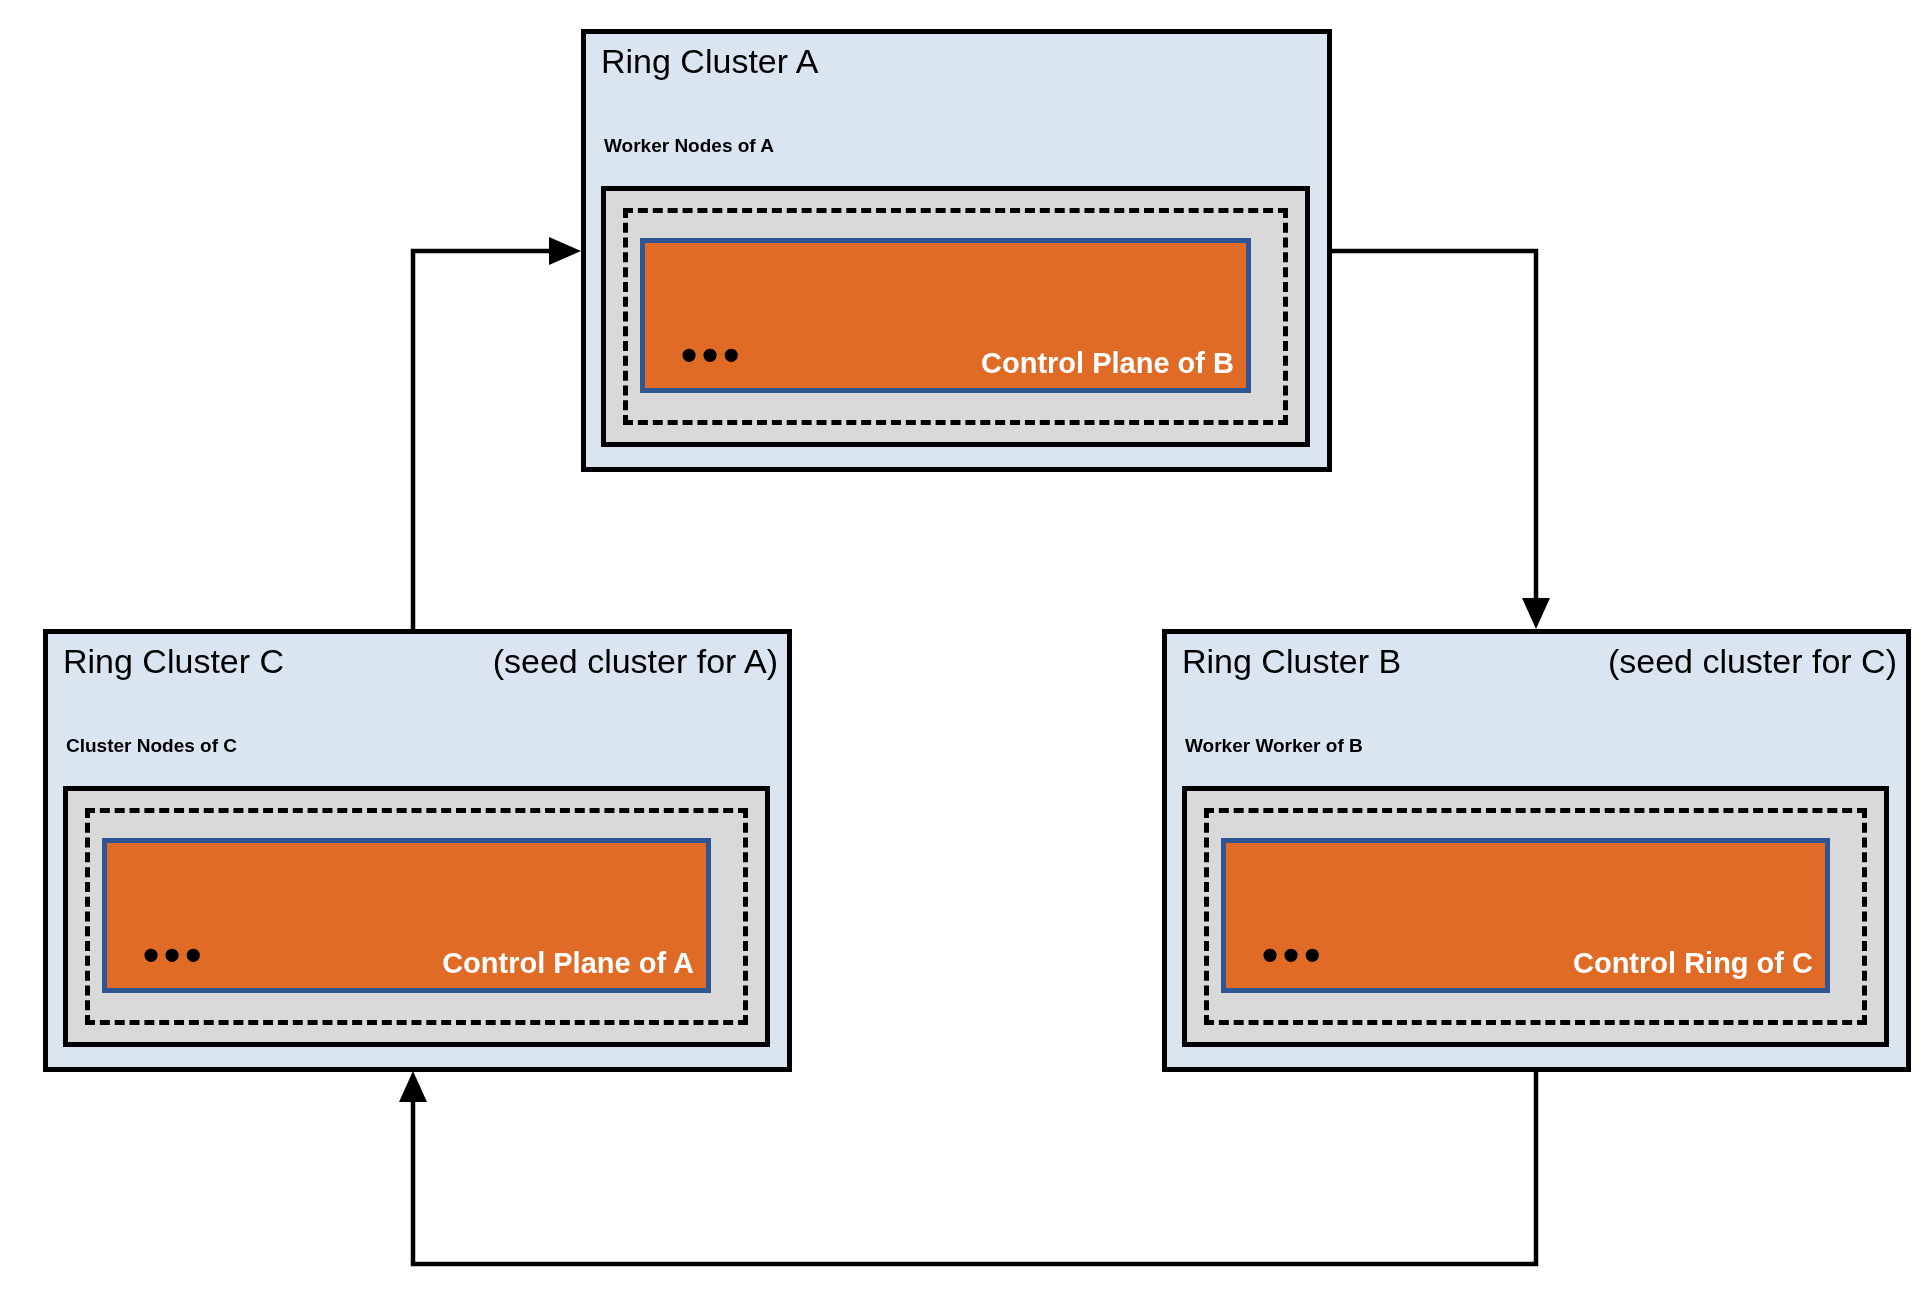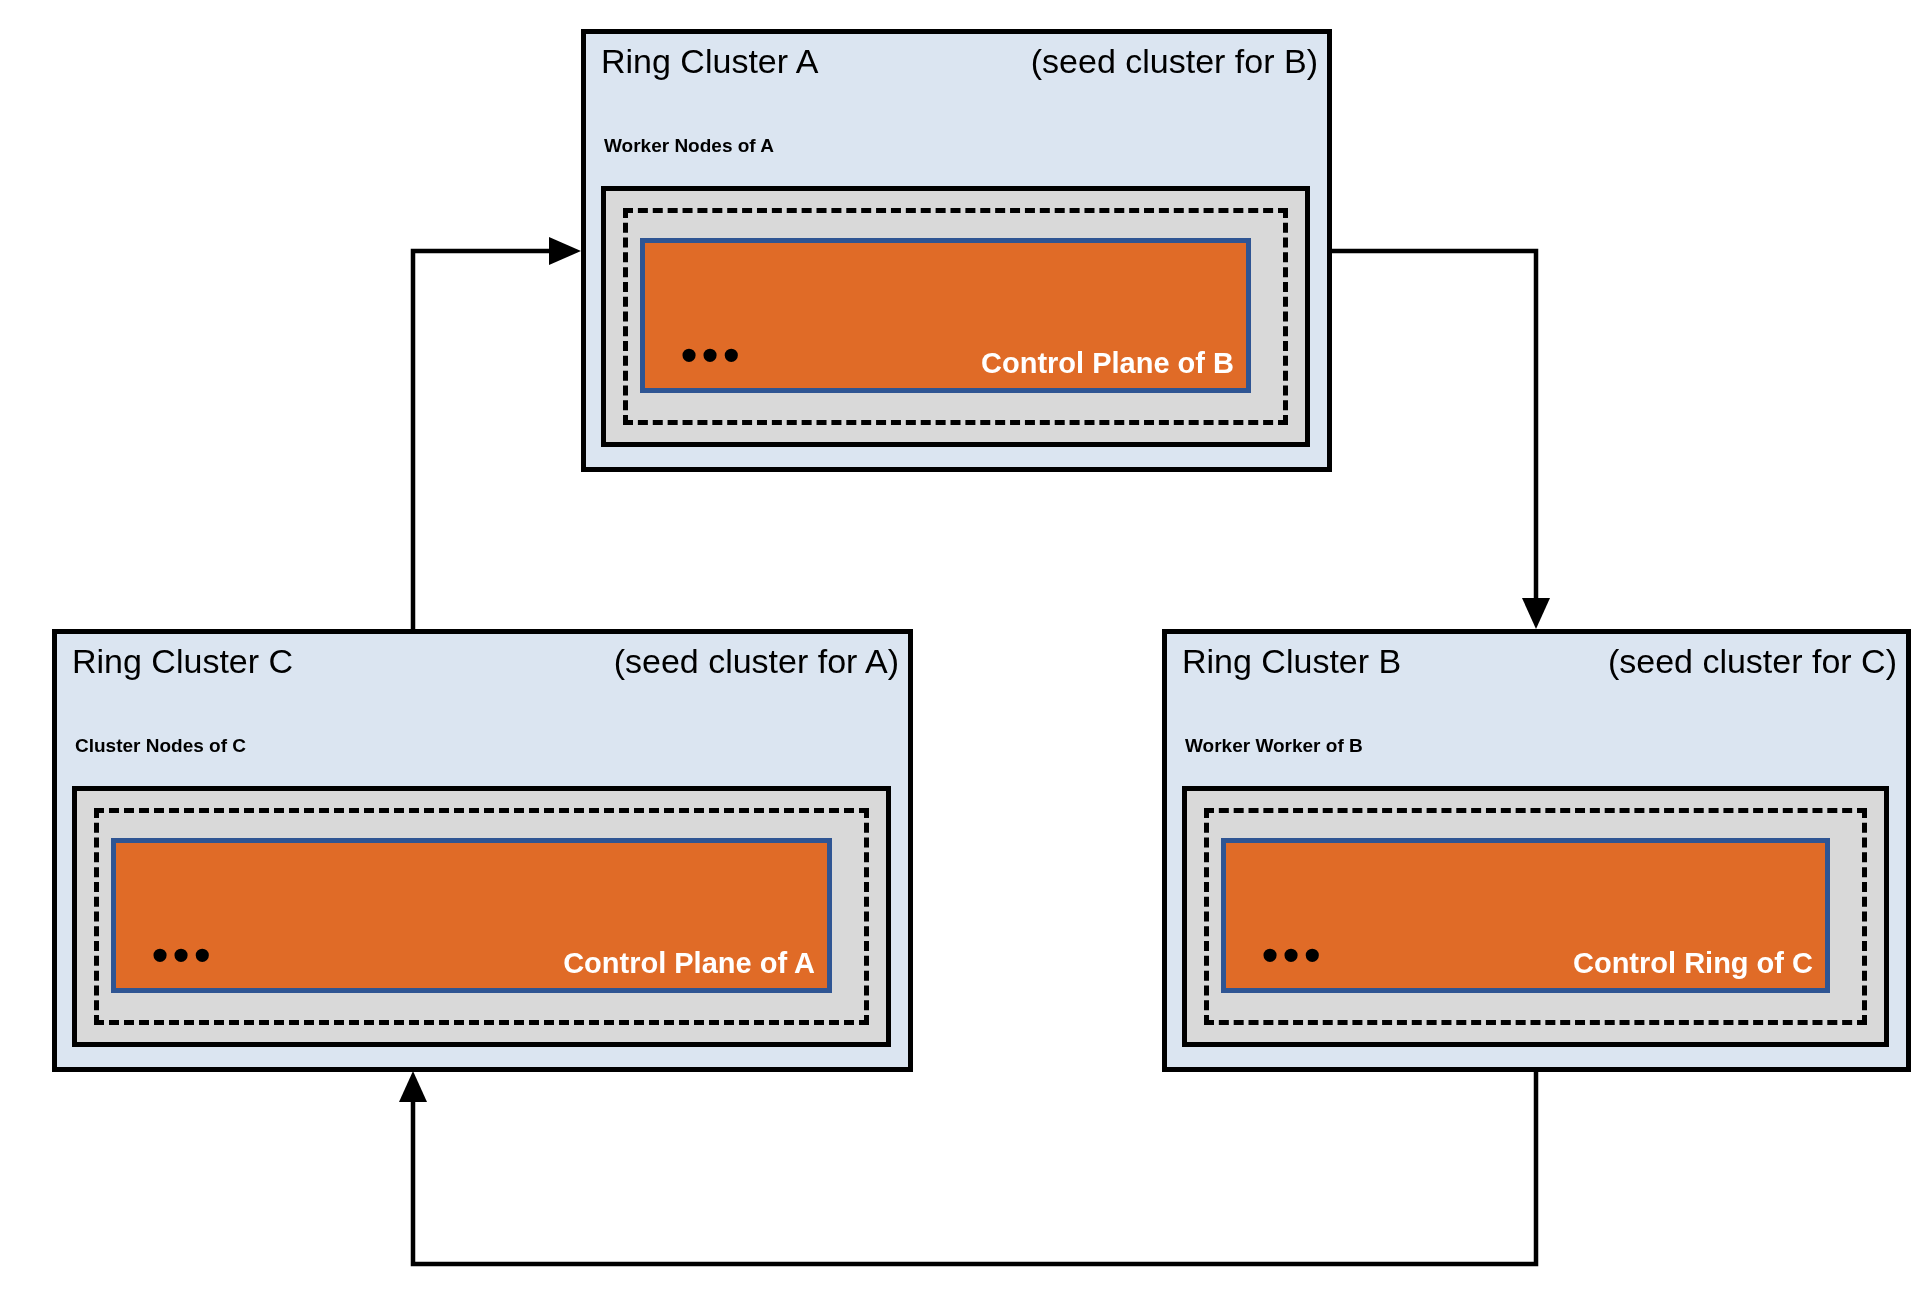--- a/index.html
+++ b/index.html
@@ -35,21 +35,21 @@
   .cluster {
     position: absolute;
     width: 751px;
     height: 443px;
     background: var(--cluster-bg, #dbe5f1);
     border: 5px solid var(--line-color, #000000);
     box-sizing: border-box;
     z-index: 1;
   }
   .cluster-a { left: 581px; top: 29px; }
-  .cluster-c { left: 52px;  top: 629px; width: 861px; text-align: center; }
+  .cluster-c { left: 43px;  top: 629px; width: 749px; text-align: center; }
   .cluster-b { left: 1162px; top: 629px; width: 749px; }
 
   .title-row {
     position: absolute;
     top: 6px;
     left: 15px;
     right: 9px;
     display: flex;
     justify-content: space-between;
     align-items: baseline;
@@ -127,21 +127,20 @@
     <path d="M1332,251 H1536 V601"></path>
     <polygon points="1536,629 1522,598 1550,598"></polygon>
 
     <path d="M1536,1072 V1264 H413 V1099"></path>
     <polygon points="413,1071 399,1102 427,1102"></polygon>
   </svg>
 
   <section class="cluster cluster-a">
     <div class="title-row">
       <span>Ring Cluster A</span>
-      <span>(seed cluster for B)</span>
     </div>
     <div class="worker-label">Worker Nodes of A</div>
     <div class="node-zone">
       <div class="dashed-boundary">
         <div class="control-plane">
           <span class="cp-dots">•••</span>
           <span class="cp-label">Control Plane of B</span>
         </div>
       </div>
     </div>

